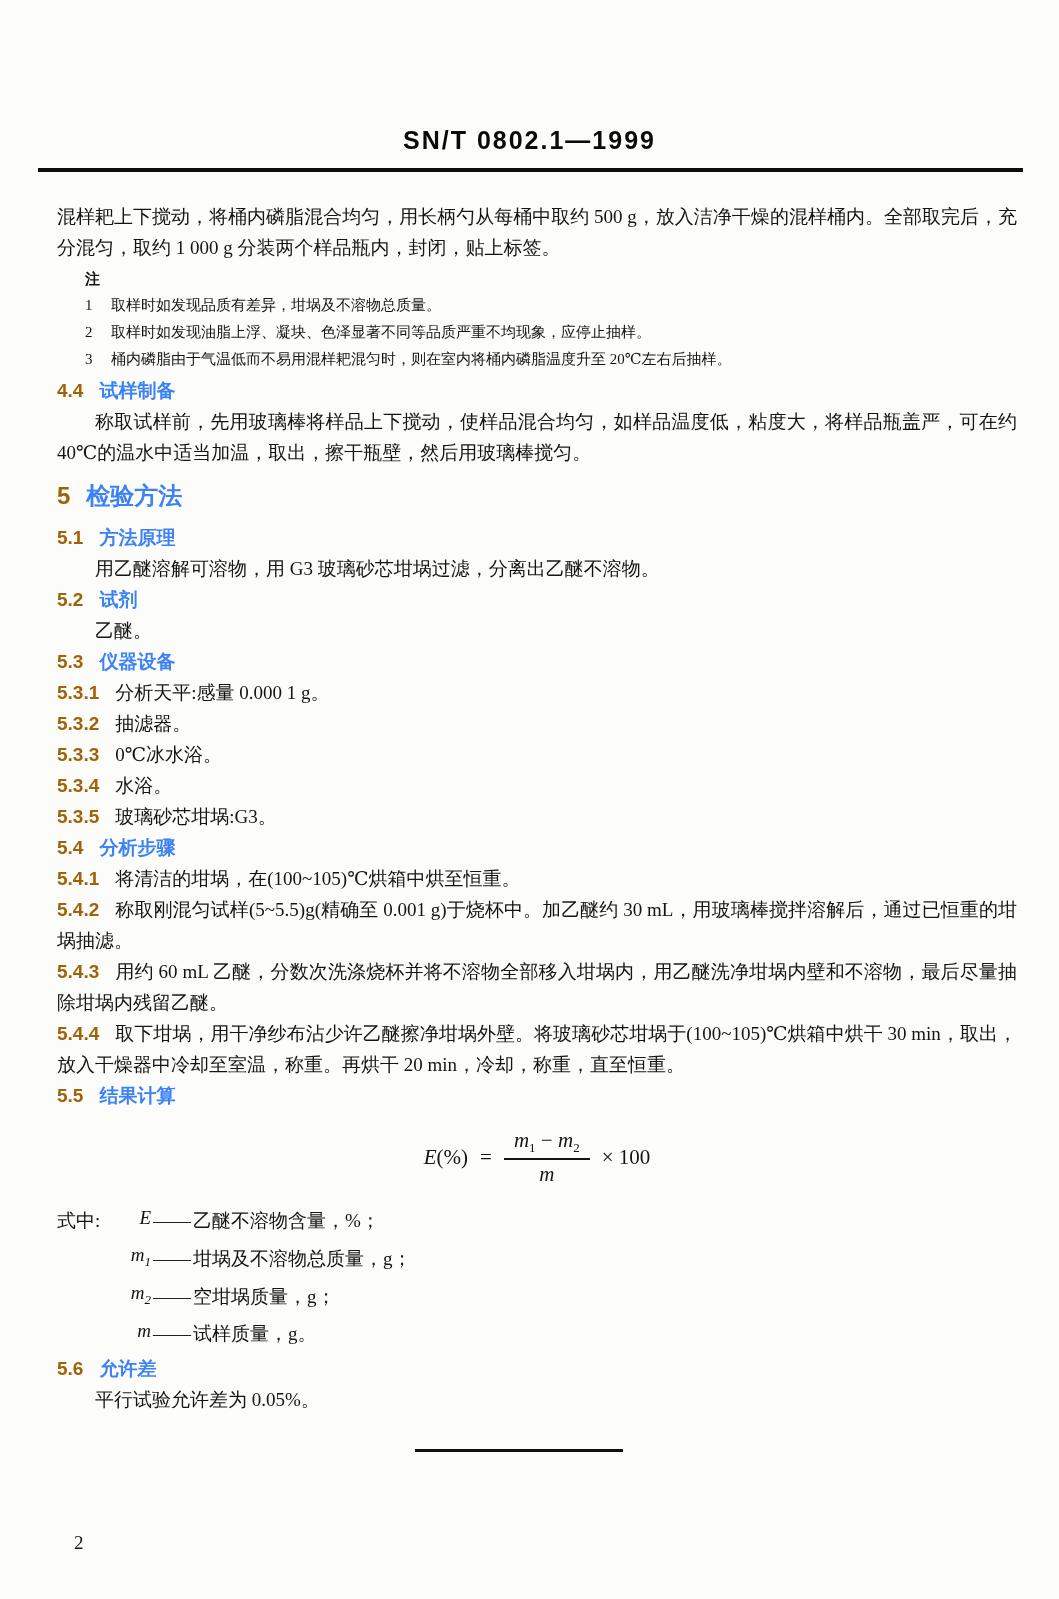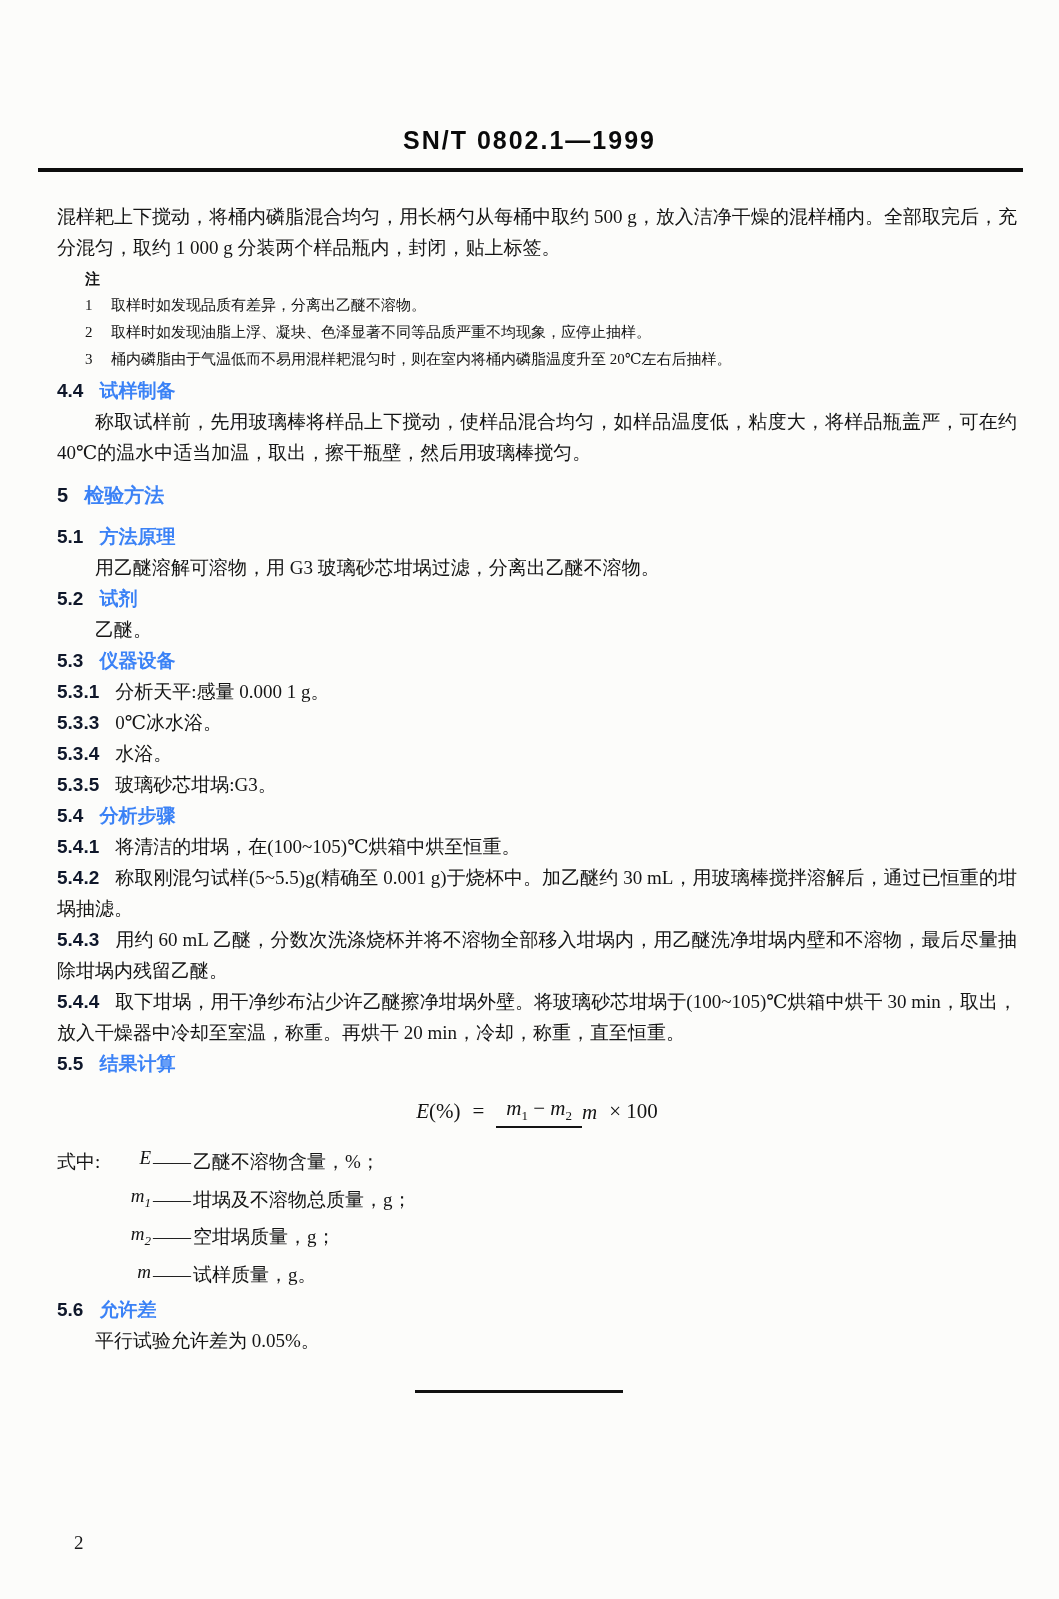--- a/index.html
+++ b/index.html
@@ -30,34 +30,34 @@
   .body-para{text-align:justify;}
   .indent{text-indent:2em;}
   .notes{font-size:15px;line-height:27px;margin:2px 0 2px 0;}
   .note-label{font-weight:bold;padding-left:28px;font-family:"Liberation Sans","DejaVu Sans",sans-serif;}
   .note-item{display:flex;padding-left:28px;}
   .note-num{width:26px;flex:0 0 26px;}
   .note-text{flex:1;text-align:justify;}
   .clause-head{margin:0;}
   .c-num{
     font-weight:bold;margin-right:16px;
-    font-family:"Liberation Sans","DejaVu Sans",sans-serif;color:#0f172a;margin-top:44px;
+    font-family:"Liberation Sans","DejaVu Sans",sans-serif;color:#a16207;margin-top:44px;
   }
   .c-title{
     font-weight:bold;
     font-family:"Liberation Sans","DejaVu Sans",sans-serif;color:#3b82f6;
   }
-  .section-head{margin:12px 0 10px 0;font-size:20px;}
+  .section-head{margin:12px 0 10px 0;font-size:24px;}
   .clause-item .c-num{font-weight:bold;}
   .formula-row{
     display:flex;justify-content:center;align-items:center;
     gap:12px;margin:16px 0 14px 0;font-size:21px;
   }
   .formula-row i{font-style:italic;}
-  .frac{display:inline-flex;flex-direction:row;align-items:center;line-height:1.25;}
+  .frac{display:inline-flex;flex-direction:column;align-items:center;line-height:1.25;}
   .frac .num{padding:0 10px 2px 10px;border-bottom:2px solid #141414;}
   .frac .den{padding-top:1px;}
   sub{font-size:13px;}
   .def-line{display:flex;line-height:31px;align-items:center;}
   .where-label{flex:0 0 60px;}
   .def-spacer{flex:0 0 60px;}
   .def-sym{flex:0 0 34px;text-align:right;font-style:italic;}
   .def-sym i{font-style:italic;}
   .def-dash{margin:0 2px;}
   .end-divider{
@@ -78,21 +78,21 @@
   <div class="header-rule"></div>
 
   <div class="content">
 
     <p class="body-para">混样耙上下搅动，将桶内磷脂混合均匀，用长柄勺从每桶中取约 500 g，放入洁净干燥的混样桶内。全部取完后，充分混匀，取约 1 000 g 分装两个样品瓶内，封闭，贴上标签。</p>
 
     <div class="notes">
       <div class="note-label">注</div>
       <div class="note-item">
         <span class="note-num">1</span>
-        <span class="note-text">取样时如发现品质有差异，分离出乙醚不溶物。</span>
+        <span class="note-text">取样时如发现品质有差异，坩埚及不溶物总质量。</span>
       </div>
       <div class="note-item">
         <span class="note-num">2</span>
         <span class="note-text">取样时如发现油脂上浮、凝块、色泽显著不同等品质严重不均现象，应停止抽样。</span>
       </div>
       <div class="note-item">
         <span class="note-num">3</span>
         <span class="note-text">桶内磷脂由于气温低而不易用混样耙混匀时，则在室内将桶内磷脂温度升至 20℃左右后抽样。</span>
       </div>
     </div>
@@ -114,20 +114,23 @@
     <p class="clause-head">
       <span class="c-num">5.2</span><span class="c-title">试剂</span>
     </p>
     <p class="body-para indent">乙醚。</p>
 
     <p class="clause-head">
       <span class="c-num">5.3</span><span class="c-title">仪器设备</span>
     </p>
     <p class="body-para clause-item">
       <span class="c-num">5.3.1</span><span>分析天平:感量 0.000 1 g。</span>
+    </p>
+    <p class="body-para clause-item">
+      <span class="c-num">5.3.2</span><span>抽滤器。</span>
     </p>
     <p class="body-para clause-item">
       <span class="c-num">5.3.3</span><span>0℃冰水浴。</span>
     </p>
     <p class="body-para clause-item">
       <span class="c-num">5.3.4</span><span>水浴。</span>
     </p>
     <p class="body-para clause-item">
       <span class="c-num">5.3.5</span><span>玻璃砂芯坩埚:G3。</span>
     </p>

